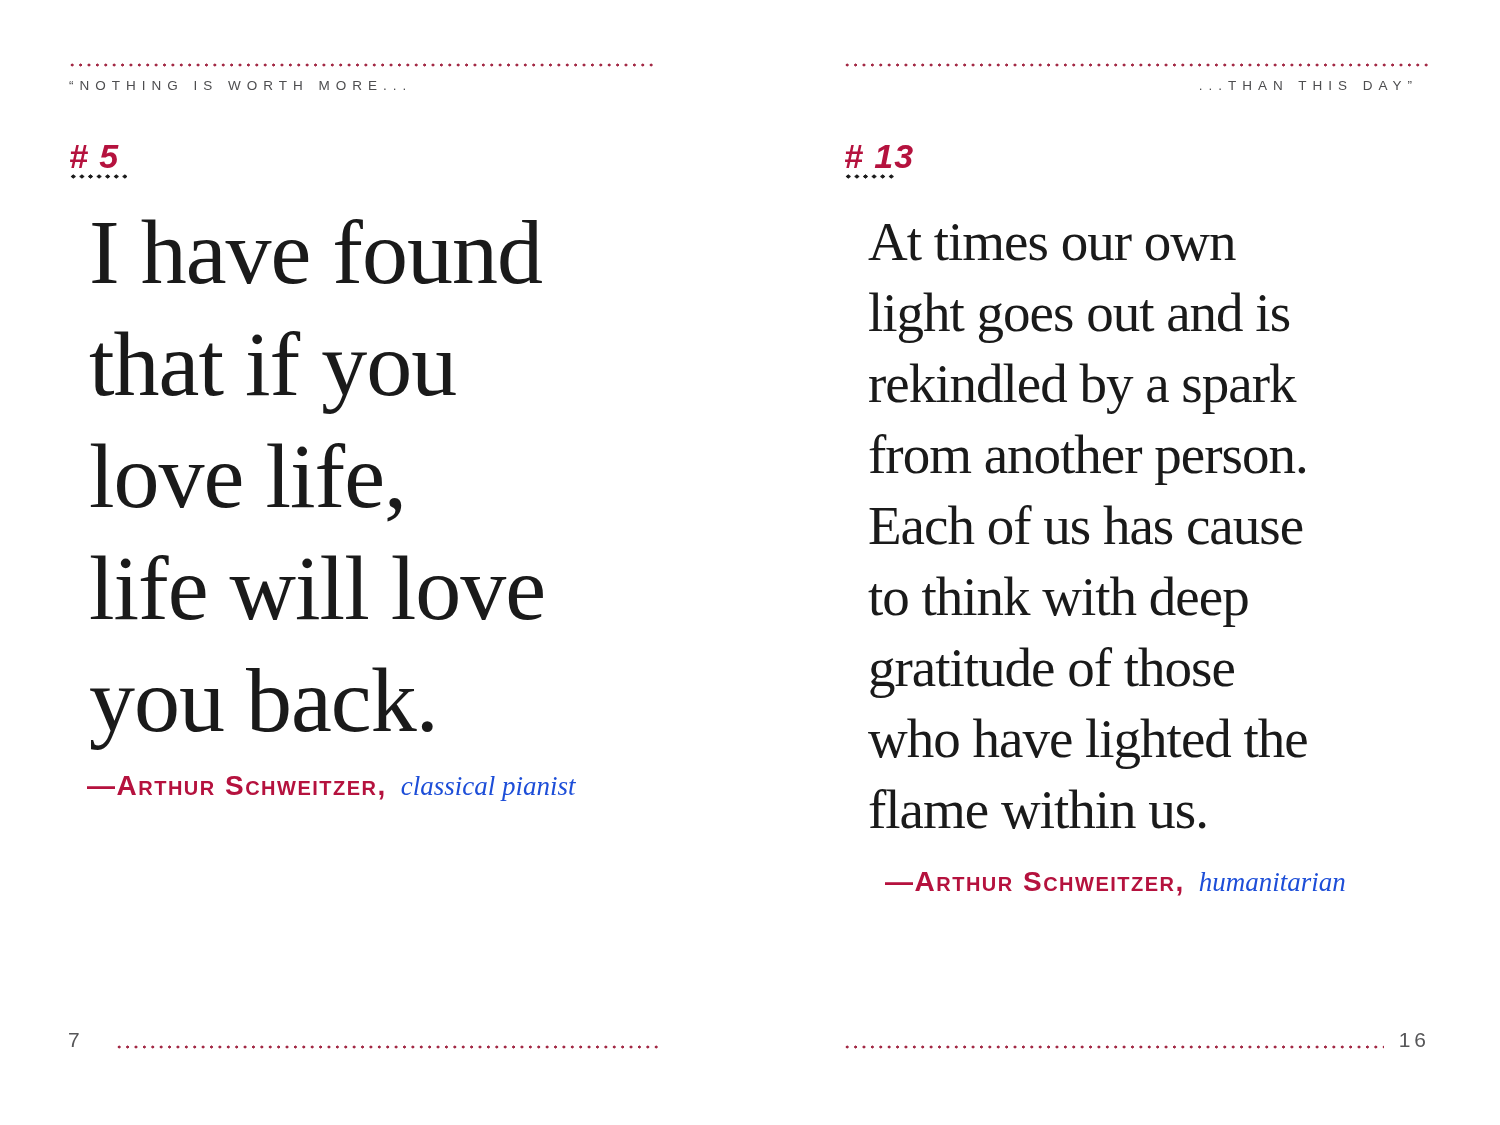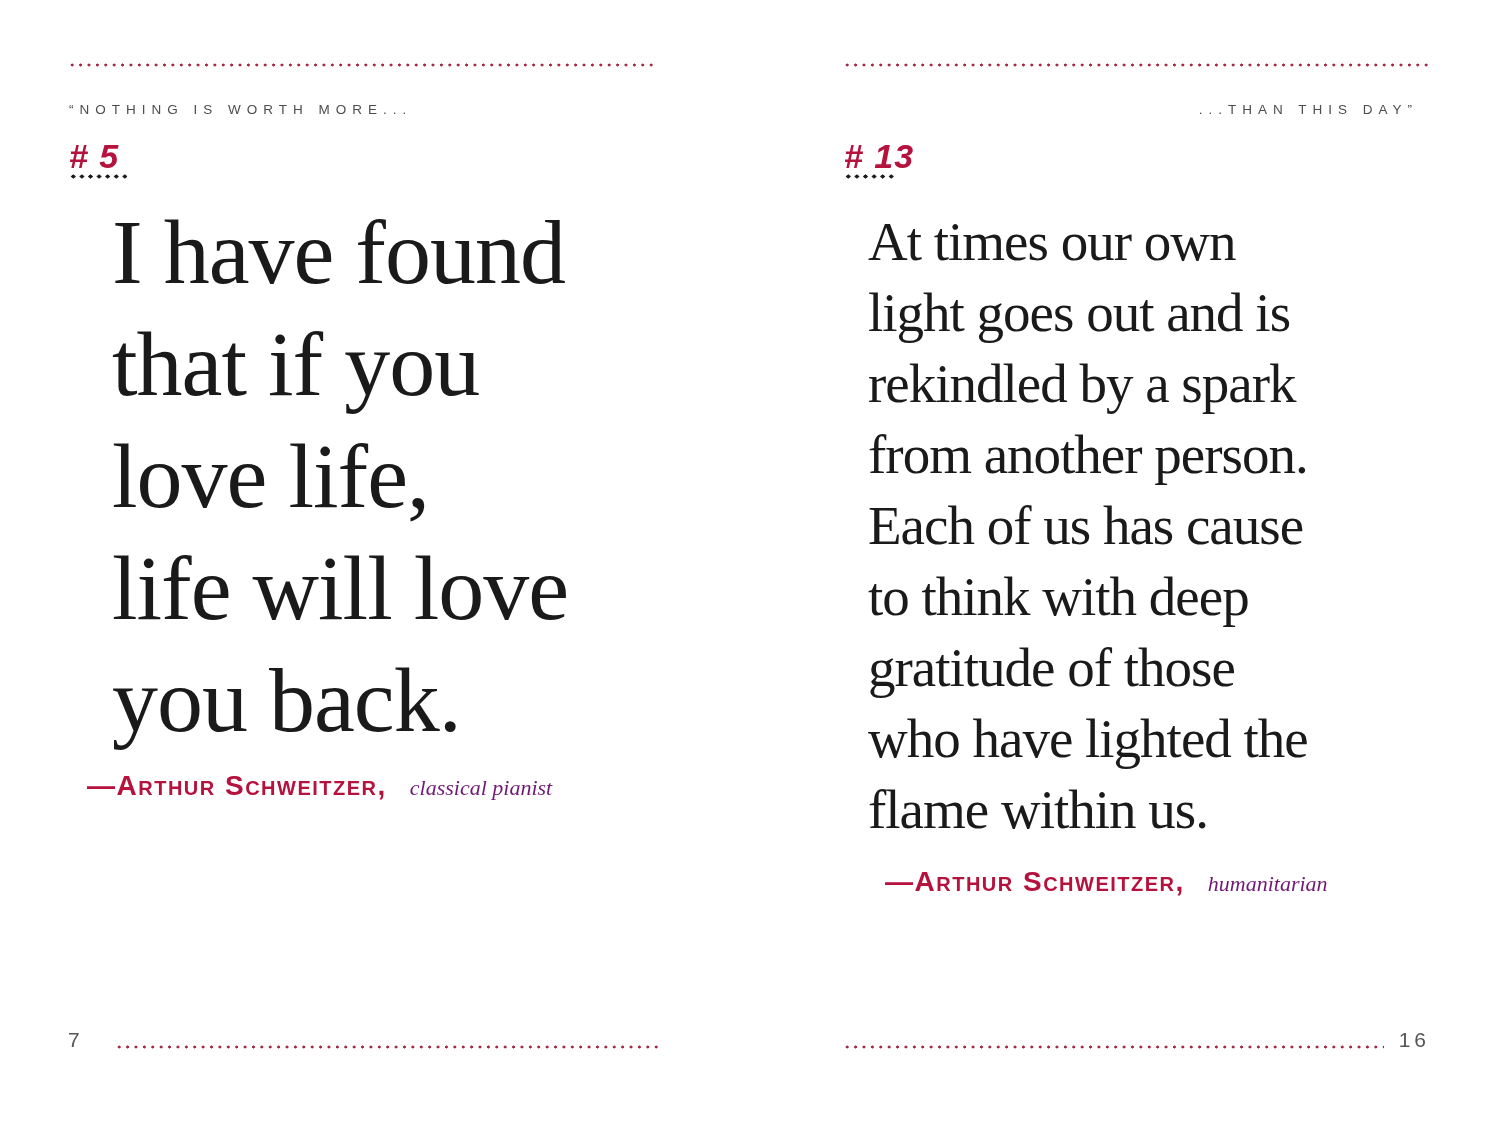--- a/index.html
+++ b/index.html
@@ -32,21 +32,20 @@
   }
   .rule-top{top:62px;left:0;right:0;}
   .rule-bottom-left{top:1044px;left:47px;right:0;}
   .rule-bottom-right{top:1044px;left:0;right:46px;}
 
   .running-head{
     position:absolute;top:78px;
     font-size:13.5px;letter-spacing:6px;
     color:var(--gray-text);
     white-space:nowrap;
-    margin-top:24px;
   }
   .head-left{left:1px;}
   .head-right{right:12px;}
 
   .quote-number{
     position:absolute;top:137px;left:1px;
     font-style:italic;font-weight:bold;
     font-size:34px;letter-spacing:1px;
     color:var(--accent-red);
     white-space:pre;
@@ -62,21 +61,21 @@
   .dots-6{width:50px;}
 
   .quote-text{
     position:absolute;
     font-family:"Liberation Serif",serif;
     color:var(--quote-black);
     white-space:pre-line;
     letter-spacing:-1px;
   }
   .quote-left{
-    top:196px;left:44px;
+    top:196px;left:21px;
     font-size:92px;line-height:112px;
   }
   .quote-right{
     top:206px;left:25px;
     font-size:55px;line-height:71px;
   }
 
   .attribution{
     position:absolute;
     white-space:nowrap;
@@ -87,23 +86,23 @@
     font-family:"Liberation Sans",sans-serif;
     font-weight:bold;
     font-variant:small-caps;
     font-size:28px;
     letter-spacing:1.5px;
     color:var(--accent-red);
   }
   .attribution .attr-role{
     font-family:"Liberation Serif",serif;
     font-style:italic;
-    font-size:22px;
-    color:#701a75;
-    margin-left:23px;
+    font-size:27px;
+    color:#1d4ed8;
+    margin-left:14px;
   }
 
   .page-number{
     position:absolute;top:1028px;
     font-size:21px;letter-spacing:4px;
     color:#565658;
   }
   .pn-left{left:0;}
   .pn-right{right:0;}
 </style>

